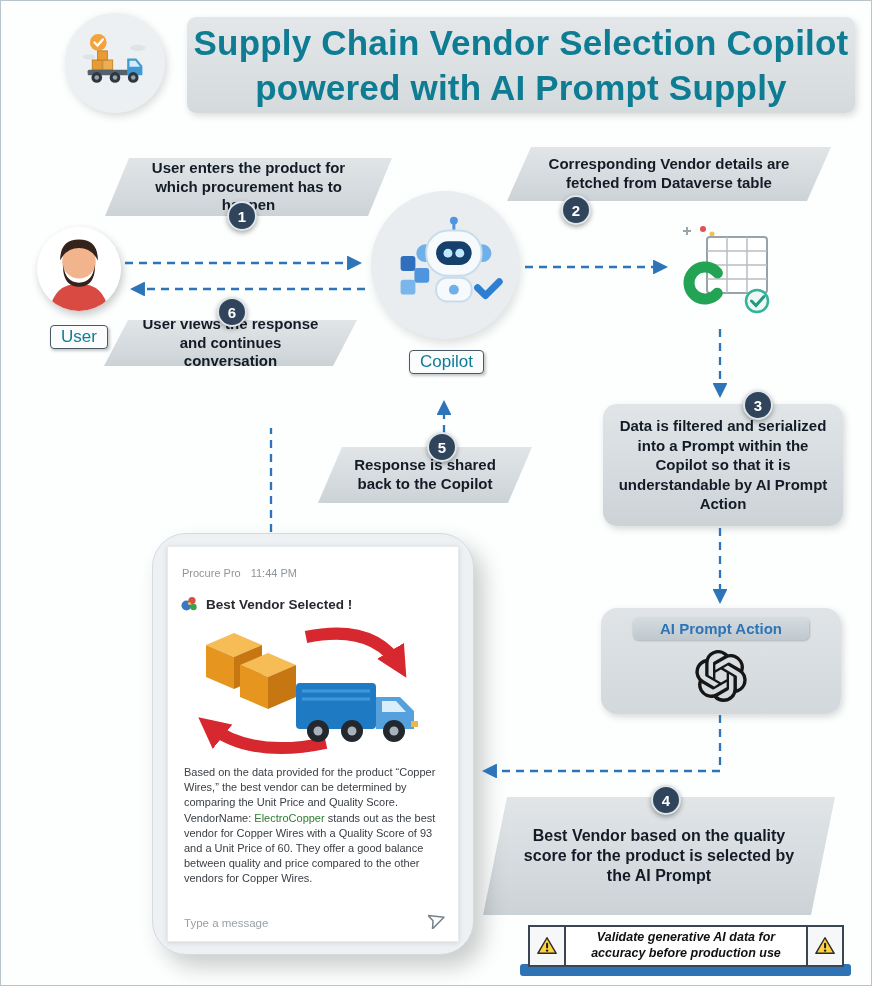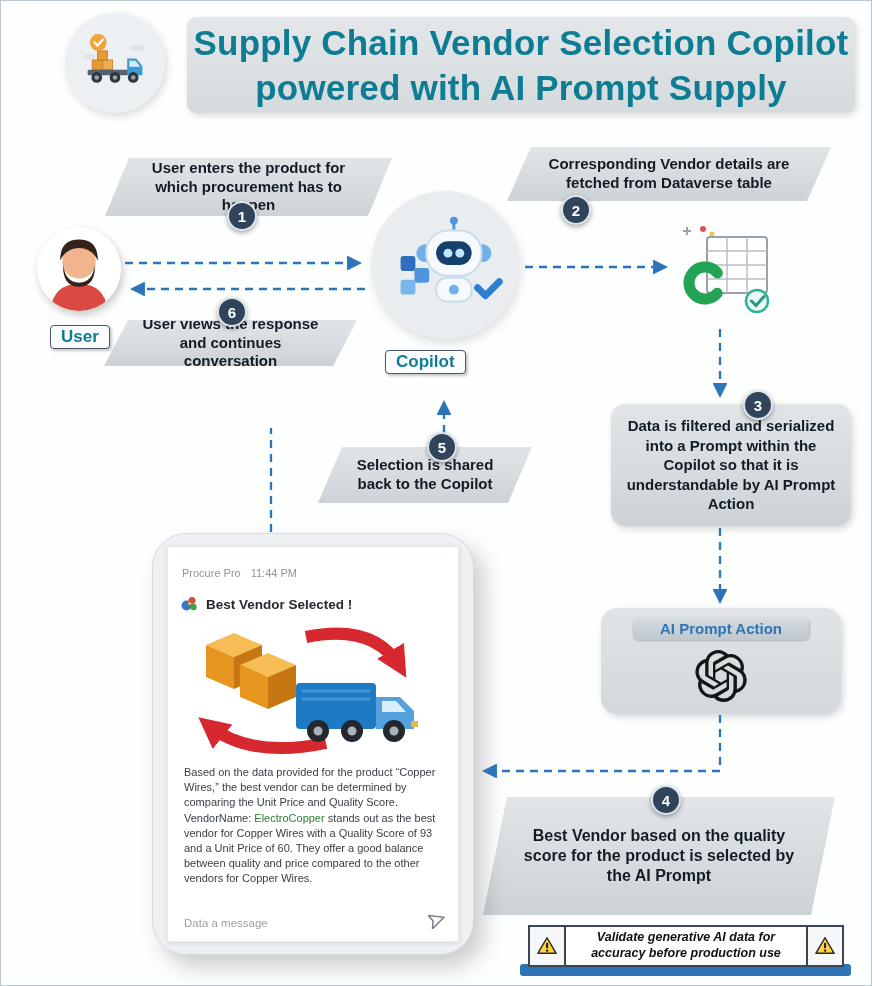--- a/index.html
+++ b/index.html
@@ -22,30 +22,30 @@
   .para{
     background:linear-gradient(180deg,#e1e5e8,#ccd3d7);
     clip-path:polygon(24px 0, 100% 0, calc(100% - 24px) 100%, 0 100%);
     display:flex; align-items:center; justify-content:center; text-align:center;
     font-weight:700; color:#131c26; line-height:1.25; padding:4px 28px; box-sizing:border-box;
   }
   .roundbox{
     background:linear-gradient(180deg,#e1e5e8,#ccd3d7); border-radius:14px;
     box-shadow:2px 3px 7px rgba(0,0,0,.15);
     display:flex; align-items:center; justify-content:center; text-align:center;
-    font-weight:700; color:#131c26; line-height:1.3; padding:8px 14px; box-sizing:border-box;margin-left:8px;
+    font-weight:700; color:#131c26; line-height:1.3; padding:8px 14px; box-sizing:border-box;
   }
   .badge{
     width:30px; height:30px; border-radius:50%; background:#30455c; color:#fff;
     font-weight:700; font-size:15px; display:flex; align-items:center; justify-content:center;
     border:2px solid #dfe6ea; box-shadow:0 2px 5px rgba(0,0,0,.35); z-index:6; box-sizing:border-box;
   }
   .tag{
     border:1.6px solid #4a5764; border-radius:4px; padding:1px 10px;
-    font-weight:700; font-size:17px; color:#0e7c93; background:#fbfcfd;
+    font-weight:400; font-size:17px; color:#0e7c93; background:#fbfcfd;
     box-shadow:1.5px 2px 3px rgba(0,0,0,.22); z-index:6;
   }
   .avatar-wrap{left:36px; top:226px; width:84px; height:84px; border-radius:50%;
     background:#ffffff; box-shadow:2px 4px 8px rgba(0,0,0,.22); overflow:hidden;}
   .copilot-wrap{left:370px; top:190px; width:148px; height:148px; border-radius:50%;
     background:#e9edf0; box-shadow:2px 5px 10px rgba(0,0,0,.12);
     display:flex; align-items:center; justify-content:center;}
   .dataverse-wrap{left:676px; top:220px; width:100px; height:100px;}
   
   .ai-card{left:600px; top:607px; width:240px; height:106px; border-radius:16px;
@@ -162,21 +162,21 @@
       <circle cx="113" cy="63" r="9" fill="#6fb0e8"></circle>
       <rect x="56" y="40" width="56" height="46" rx="22" fill="#f6fafd" stroke="#c9dcea" stroke-width="2"></rect>
       <rect x="66" y="51" width="36" height="24" rx="12" fill="#15406b"></rect>
       <circle cx="78" cy="63" r="4.5" fill="#bfe7ff"></circle>
       <circle cx="90" cy="63" r="4.5" fill="#bfe7ff"></circle>
       <rect x="66" y="88" width="36" height="24" rx="11" fill="#f6fafd" stroke="#c9dcea" stroke-width="2"></rect>
       <circle cx="84" cy="100" r="5" fill="#6fb0e8"></circle>
       <path d="M108 98 l8 8 14-14" stroke="#2f7fd0" stroke-width="7" fill="none" stroke-linecap="round" stroke-linejoin="round"></path>
     </svg>
   </div>
-  <div class="abs tag" style="left:384px; top:349px;">
+  <div class="abs tag" style="left:408px; top:349px;">
     <span>Copilot</span>
   </div>
 
   <div class="abs para" style="left:506px; top:146px; width:324px; height:54px; font-size:15px;text-align:center;">
     <span>Corresponding Vendor details are fetched from Dataverse table</span>
   </div>
   <div class="abs badge" style="left:560px; top:194px;">
     <span>2</span>
   </div>
 
@@ -210,21 +210,21 @@
   </div>
 
   <div class="abs para" style="left:482px; top:796px; width:352px; height:118px; font-size:16px;text-align:center;">
     <span>Best Vendor based on the quality score for the product is selected by the AI Prompt</span>
   </div>
   <div class="abs badge" style="left:650px; top:784px;">
     <span>4</span>
   </div>
 
   <div class="abs para" style="left:317px; top:446px; width:214px; height:56px; font-size:15px;">
-    <span>Selection is shared back to the Copilot</span>
+    <span>Response is shared back to the Copilot</span>
   </div>
   <div class="abs badge" style="left:426px; top:431px;">
     <span>5</span>
   </div>
 
   <div class="abs para" style="left:103px; top:319px; width:253px; height:46px; font-size:15px;">
     <span>User views the response and continues conversation</span>
   </div>
   <div class="abs badge" style="left:216px; top:296px;">
     <span>6</span>
@@ -278,21 +278,21 @@
           <circle cx="216" cy="112" r="11" fill="#23282e"></circle>
             <circle cx="216" cy="112" r="4.5" fill="#a9b2ba"></circle>
         </g>
       </svg>
 
       <div class="chat-body">
         <span>Based on the data provided for the product “Copper Wires,” the best vendor can be determined by comparing the Unit Price and Quality Score. VendorName: </span><span class="vendor-hl">ElectroCopper</span><span> stands out as the best vendor for Copper Wires with a Quality Score of 93 and a Unit Price of 60. They offer a good balance between quality and price compared to the other vendors for Copper Wires.</span>
       </div>
 
       <div class="chat-footer">
-        <span class="chat-input-text">Data a message</span>
+        <span class="chat-input-text">Type a message</span>
         <svg width="18" height="18" viewBox="0 0 18 18">
           <path d="M2 16 L16.5 8.5 L2 2 L5 8.5 Z" fill="none" stroke="#76818b" stroke-width="1.5" stroke-linejoin="round" transform="rotate(-18 9 9)"></path>
         </svg>
       </div>
     </div>
   </div>
 
   <div class="abs accent-bar"></div>
   <div class="abs warning">
     <div class="warn-cell l">

